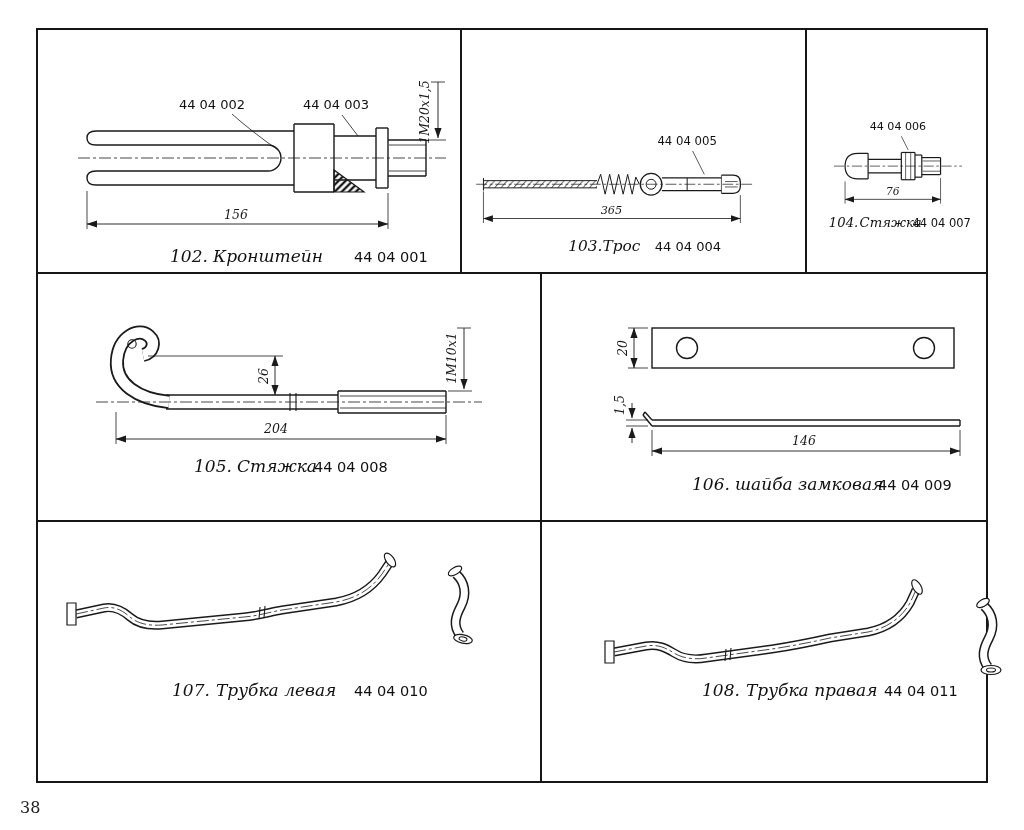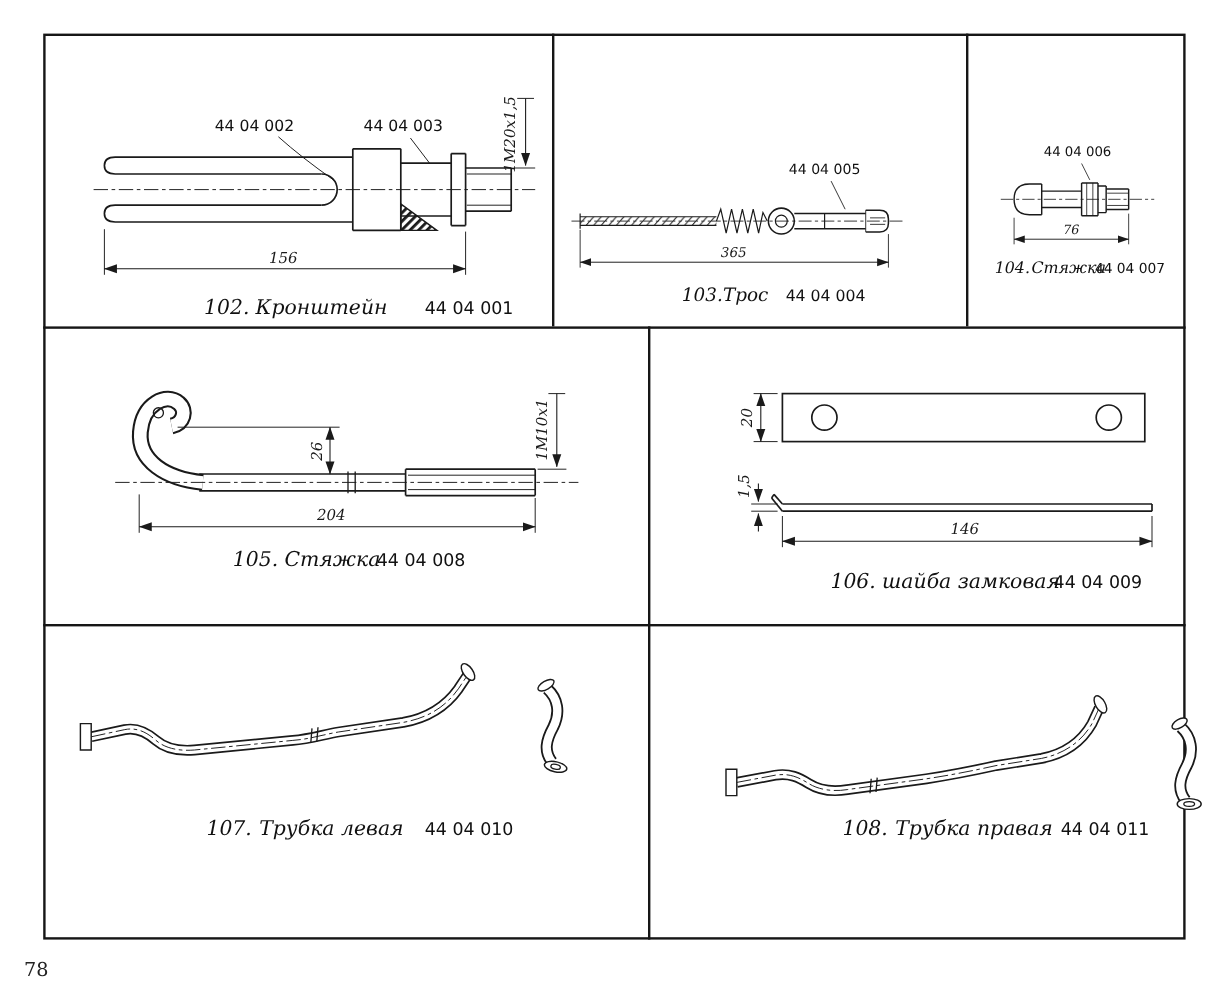--- a/index.html
+++ b/index.html
@@ -345,14 +345,14 @@
         <ellipse class="med" cx="423" cy="150" rx="4.5" ry="2" fill="none"></ellipse>
       </g>
       <g>
         <text class="cap" x="134" y="176">108.</text>
         <text class="cap" x="178" y="176">Трубка правая</text>
         <text class="cap-part" x="316" y="176">44 04 011</text>
       </g>
     </svg>
   </div>
 
-  <div class="page-num">78</div>
+  <div class="page-num">38</div>
 </div>
 
 </body></html>

